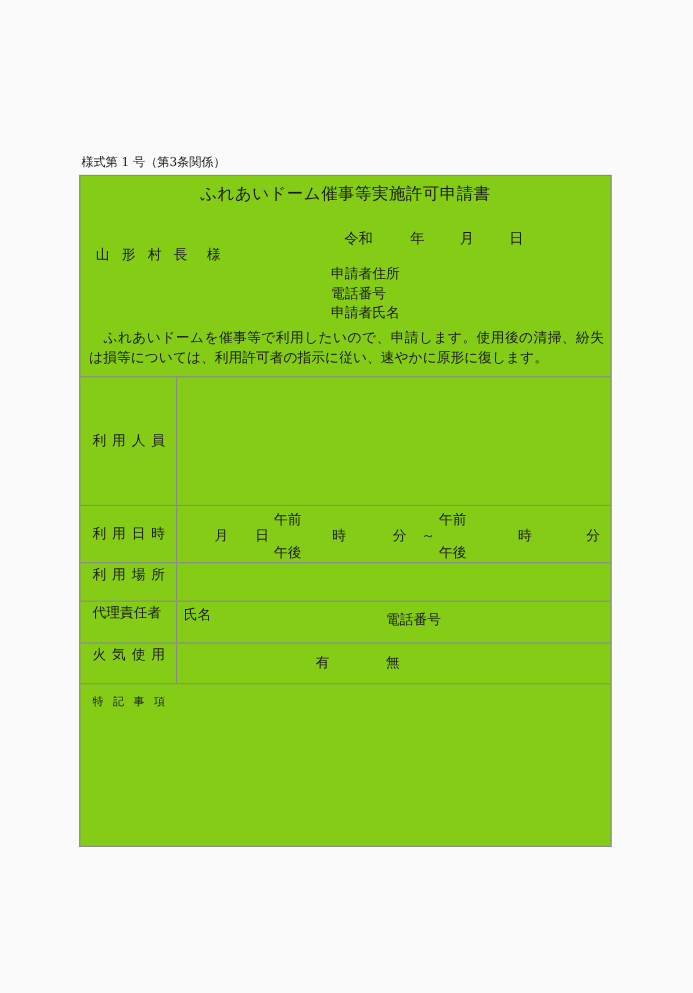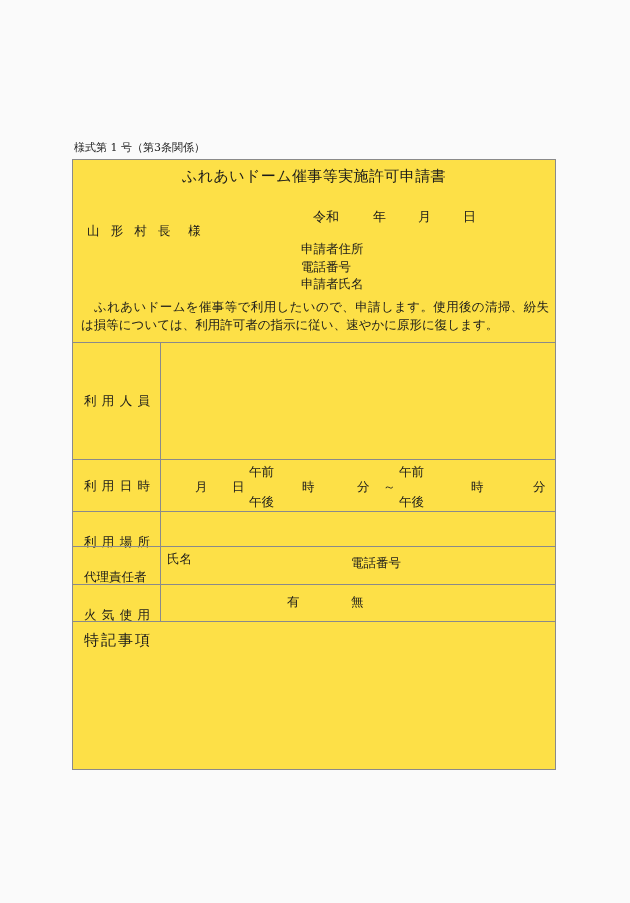--- a/index.html
+++ b/index.html
@@ -35,21 +35,21 @@
   }
 
   
   .frame {
     position: absolute;
     left: 72px;
     top: 114px;
     width: 484px;
     height: 611px;
     border: 1px solid #8a8a8a;
-    background: #fde047;
+    background: #84cc16;
     box-sizing: border-box;
   }
 
   
   .title {
     position: absolute;
     left: 0;
     top: 7px;
     width: 100%;
     text-align: center;
@@ -131,21 +131,21 @@
     white-space: nowrap;
   }
   
   .label-text.spread {
     display: block;
     text-align: justify;
     text-align-last: justify;
   }
   .label-text.tight { width: auto; }
 
-  .label-top   { top: 22px; }
+  .label-top   { top: 2px; }
   .label-mid   { top: 50%; transform: translateY(-50%); }
 
   .cell-body {
     position: absolute;
     left: 88px;
     top: 0;
     right: 0;
     height: 100%;
     font-size: 12.5px;
   }
@@ -189,21 +189,21 @@
   .m-agent-a { left: 6px;   top: 4px; }
   .m-agent-b { left: 190px; top: 8px; }
   .m-fire-a  { left: 126px; top: 9px; }
   .m-fire-b  { left: 190px; top: 9px; }
 
   .notes-label {
     position: absolute;
     left: 11px;
     top: 9px;
     width: 66px;
-    font-size: 15px;
+    font-size: 10px;
     display: block;
     text-align: justify;
     text-align-last: justify;
   }
 </style>
 </head>
 <body>
 
 <div class="page">
 

